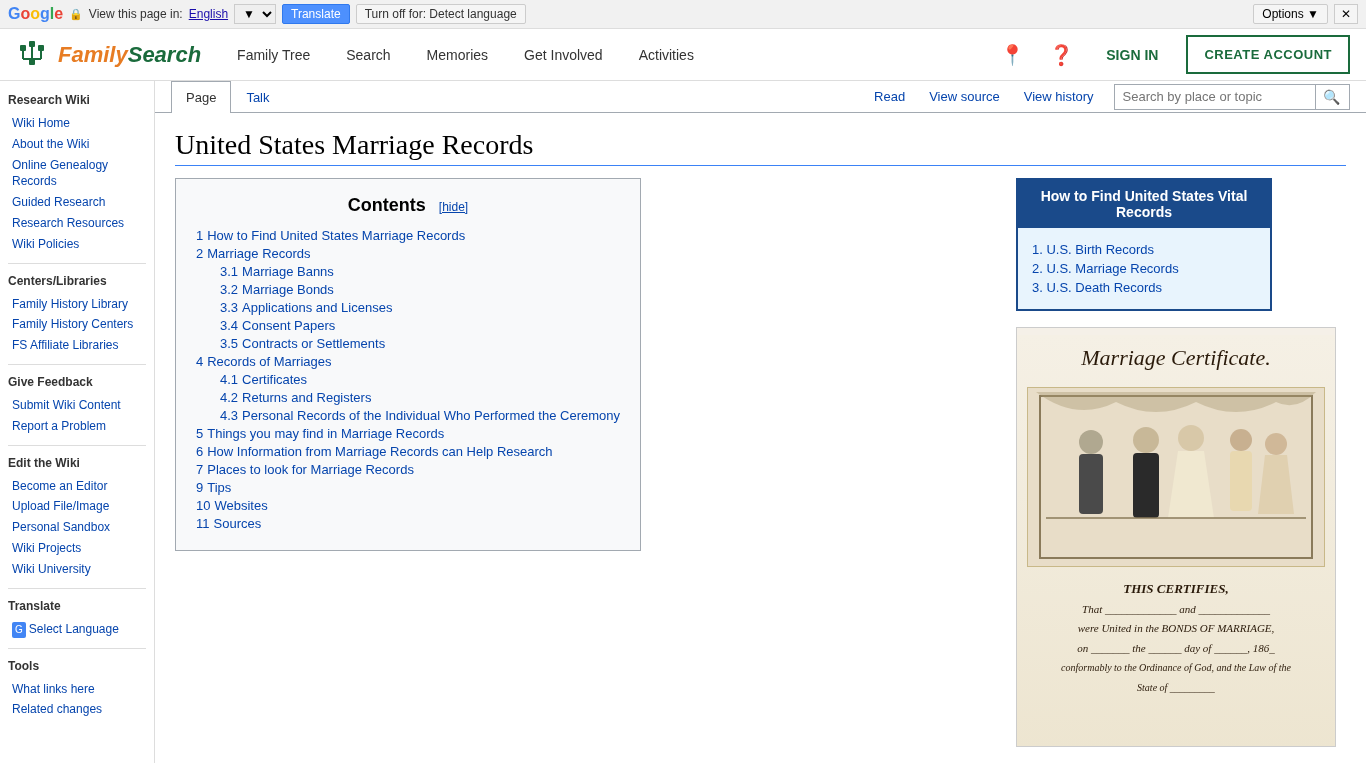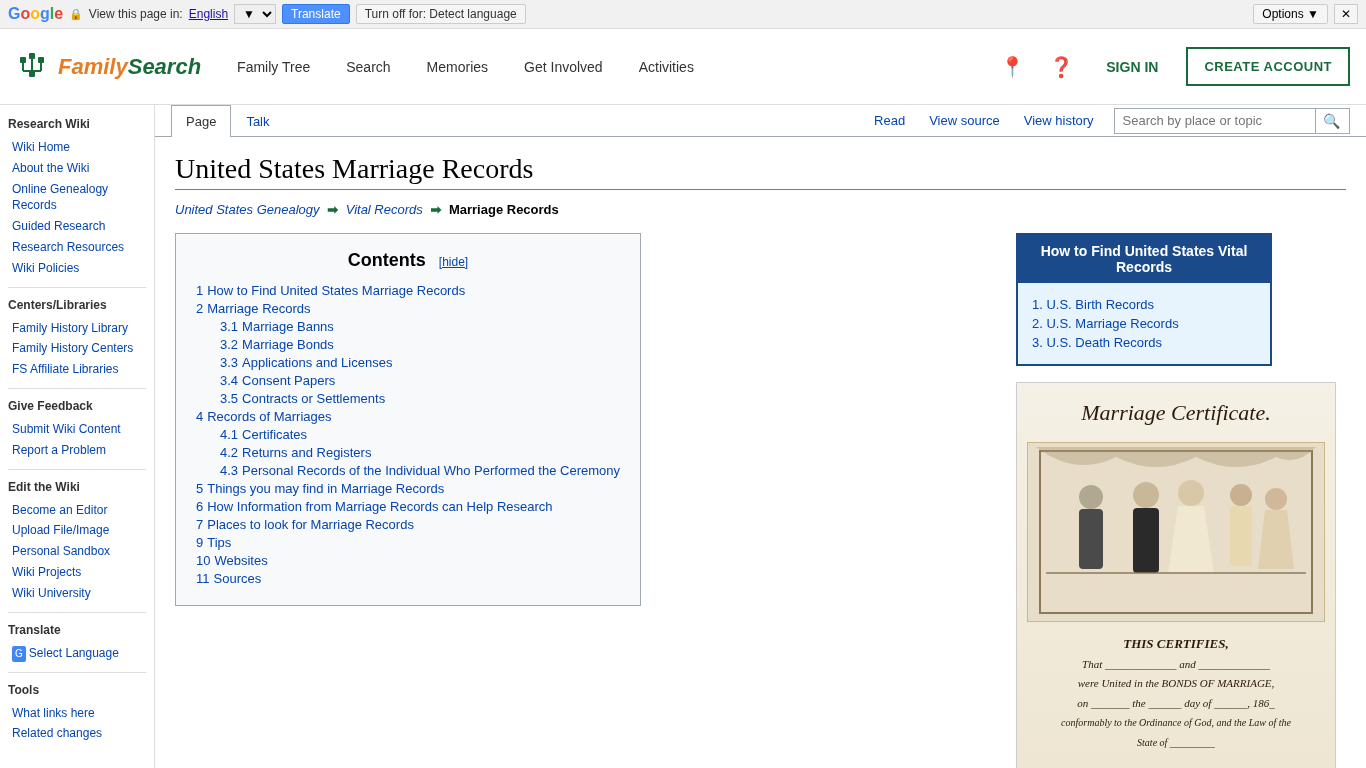--- a/index.html
+++ b/index.html
@@ -65,21 +65,21 @@
       font-size: 12px;
     }
 
     
     .top-nav {
       background: #fff;
       border-bottom: 1px solid #ddd;
       display: flex;
       align-items: center;
       padding: 0 16px;
-      height: 76px;
+      height: 52px;
     }
     .logo-area {
       display: flex;
       align-items: center;
       gap: 6px;
       margin-right: 24px;
       text-decoration: none;
     }
     .logo-icon {
       width: 36px;
@@ -505,27 +505,20 @@
         <div class="search-box-wiki">
           <input type="text" placeholder="Search by place or topic" style="">
           <button>🔍</button>
         </div>
       </div>
     </div>
 
     <div class="article">
       <h1>United States Marriage Records</h1>
 
-      <div class="breadcrumb">
-        <a href="#">United States Genealogy</a>
-        <span class="arrow">➡</span>
-        <a href="#">Vital Records</a>
-        <span class="arrow">➡</span>
-        <strong class="current">Marriage Records</strong>
-      </div>
 
       <div class="content-area">
         <div class="content-left">
 
           
           <div class="toc-box">
             <div class="toc-title">
               <span>Contents</span>
               <a href="#" class="hide-link">[hide]</a>
             </div>

